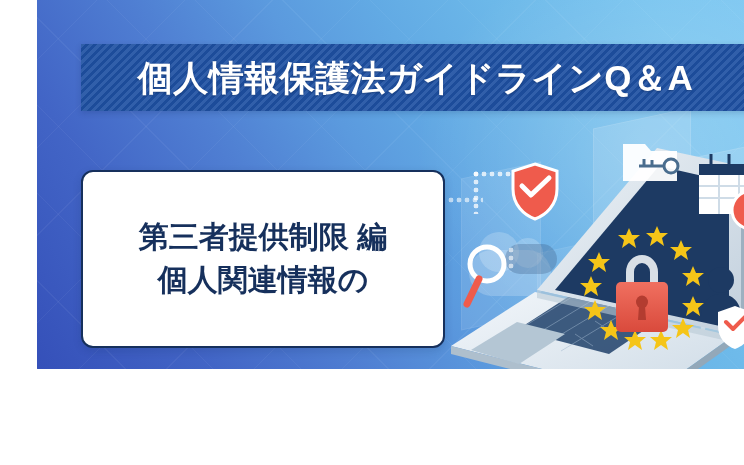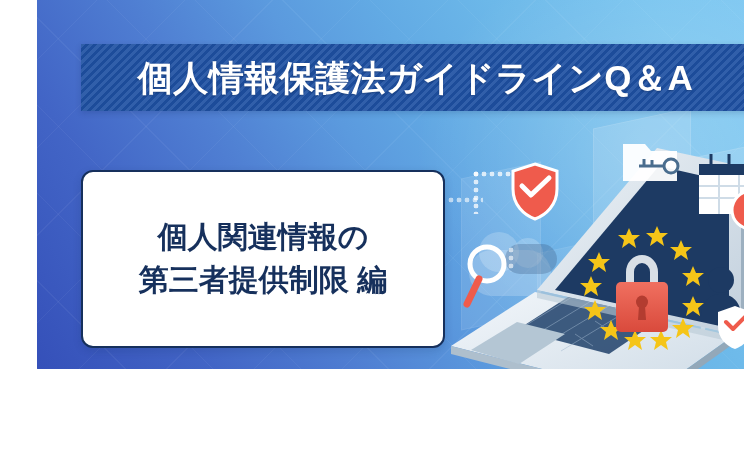--- a/index.html
+++ b/index.html
@@ -293,17 +293,17 @@
       <circle cx="44" cy="124" r="17" fill="none" stroke="#ffffff" stroke-width="5"></circle>
       <line x1="36" y1="139" x2="24" y2="164" stroke="#ef5b4c" stroke-width="7" stroke-linecap="round"></line>
     </g>
   </svg>
 
   <div class="banner">
     <div class="banner-text">個人情報保護法ガイドラインQ＆A</div>
   </div>
 
   <div class="card">
+    <div class="card-line">第三者提供制限 編</div>
     <div class="card-line">個人関連情報の</div>
-    <div class="card-line">第三者提供制限 編</div>
   </div>
 
 </div>
 
 </body></html>

